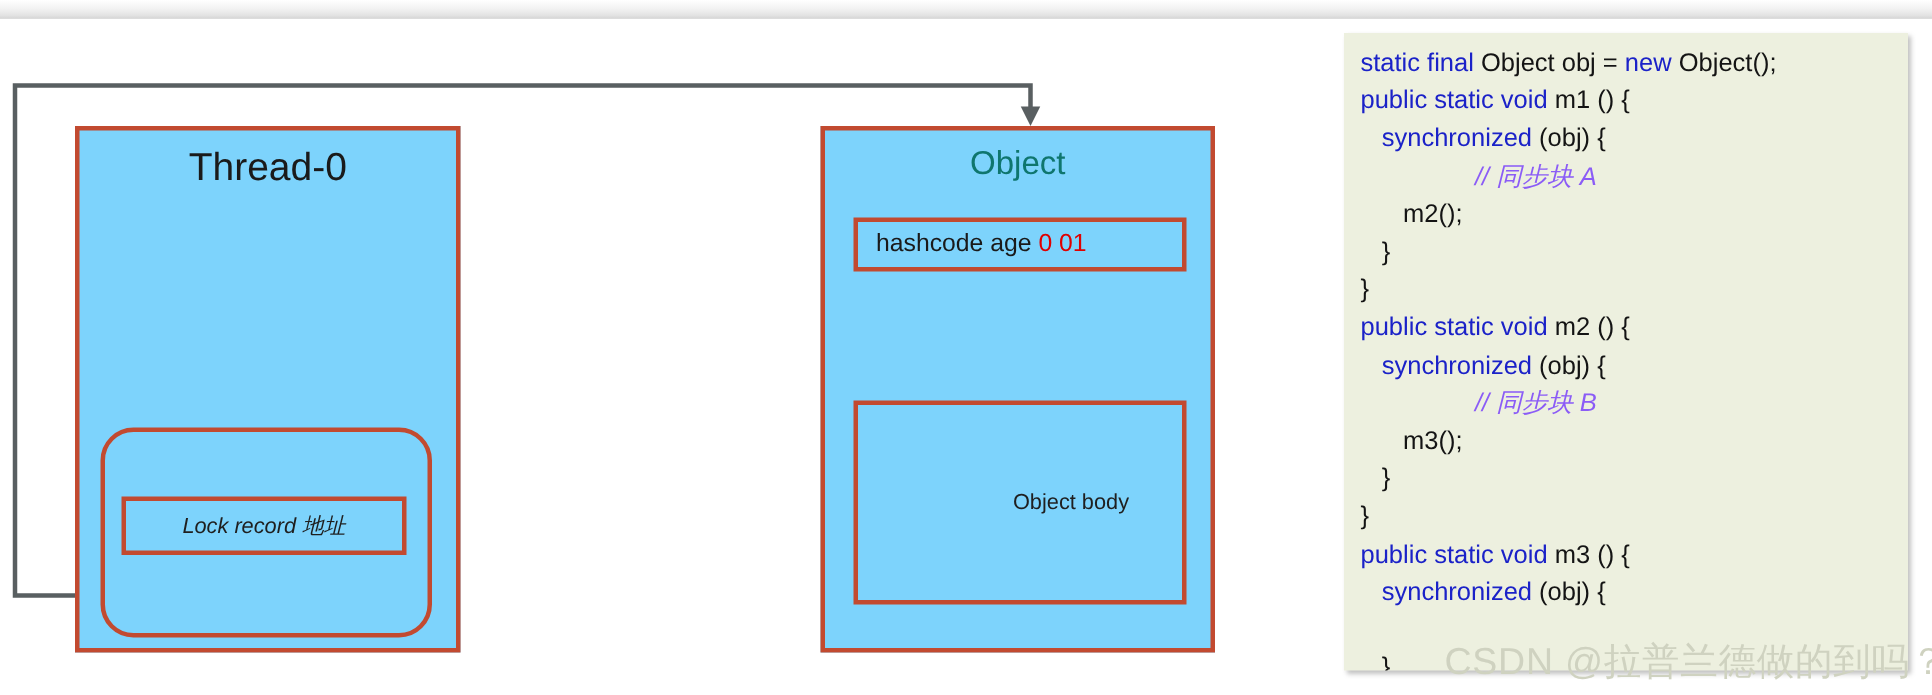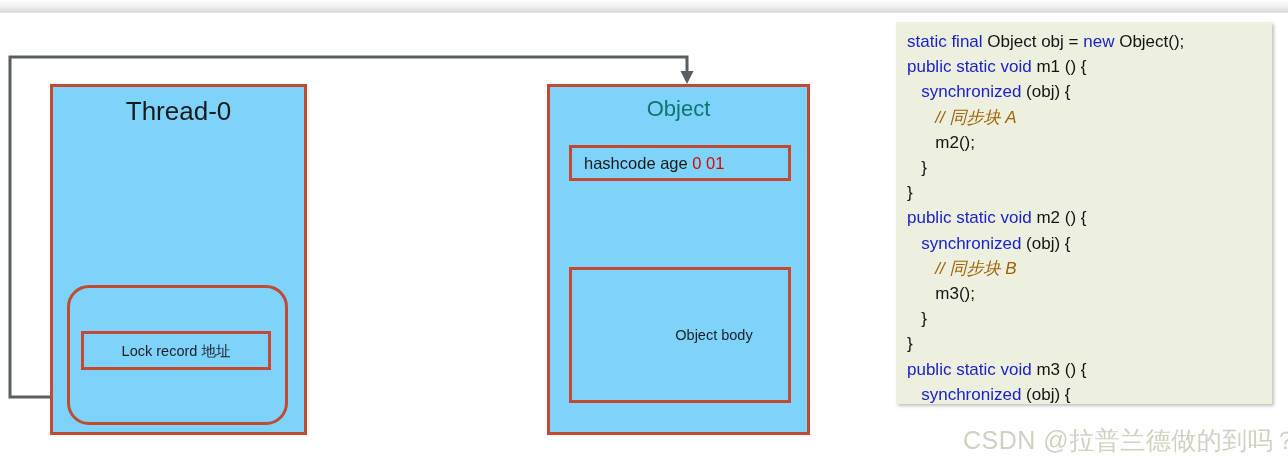--- a/index.html
+++ b/index.html
@@ -48,21 +48,21 @@
 
   #lockrecord-box { left: 67px; top: 285px; width: 221px; height: 140px; }
   #lockrecord-title {
     position: absolute;
     left: 67px; top: 296px; width: 221px;
     text-align: center;
     font-size: 20px;
     color: #1a1a1a;
   }
 
-  #lr-addr-box { left: 81px; top: 331px; width: 190px; height: 39px; }
+  #lr-addr-box { left: 81px; top: 331px; width: 190px; height: 39px; font-style: italic; }
   #lr-objref-box { left: 81px; top: 377px; width: 190px; height: 39px; }
   .inner-label {
     position: absolute;
     width: 100%;
     top: 50%;
     transform: translateY(-50%);
     text-align: center;
     font-size: 14.5px;
     color: #1f1f1f;
   }
@@ -96,39 +96,39 @@
     position: absolute;
     left: 0; top: 0;
     width: 1288px; height: 463px;
     pointer-events: none;
   }
 
   
   #code-panel {
     position: absolute;
     left: 896px; top: 22px;
-    width: 376px; height: 382px;
+    width: 376px; height: 425px;
     background: #edf0df;
     box-sizing: border-box;
     box-shadow: 2px 2px 3px rgba(120,120,120,0.45);
     overflow: hidden;
     text-decoration: underline;
   }
   #code-lines {
     position: absolute;
     left: 11px; top: 7px;
     font-family: "Liberation Sans", "DejaVu Sans", sans-serif;
     font-size: 17px;
     line-height: 25.2px;
     white-space: pre;
     color: #141414;
   }
   .kw { color: #1b22c8; }
   .plain { color: #141414; }
-  .cmt { color: #a16207; font-style: italic; }
+  .cmt { color: #8b5cf6; font-style: italic; margin-left: 48px; }
 
   #watermark {
     position: absolute;
     left: 963px;
     top: 424px;
     font-size: 25px;
     color: #cfd2c0;
     white-space: nowrap;
     letter-spacing: 0.5px;
   }

